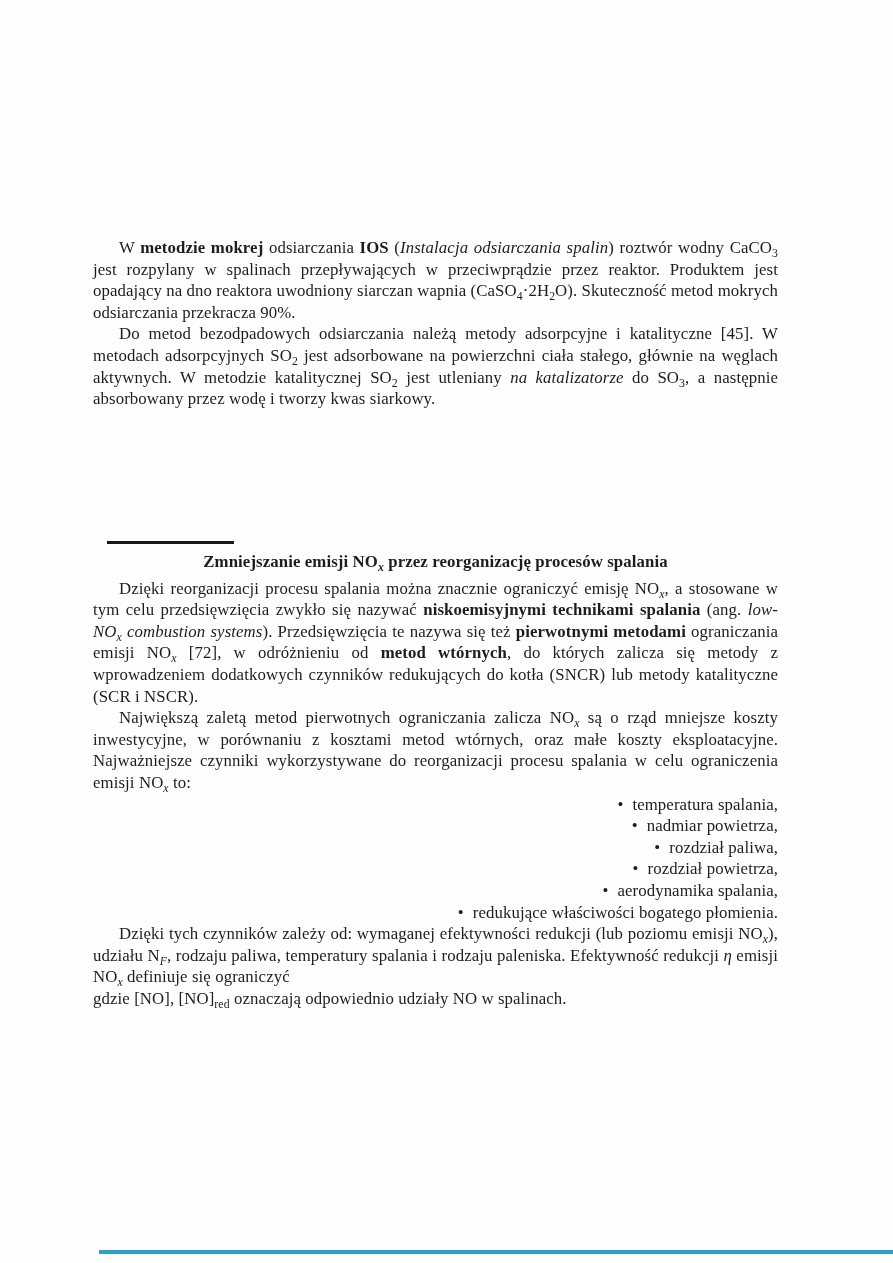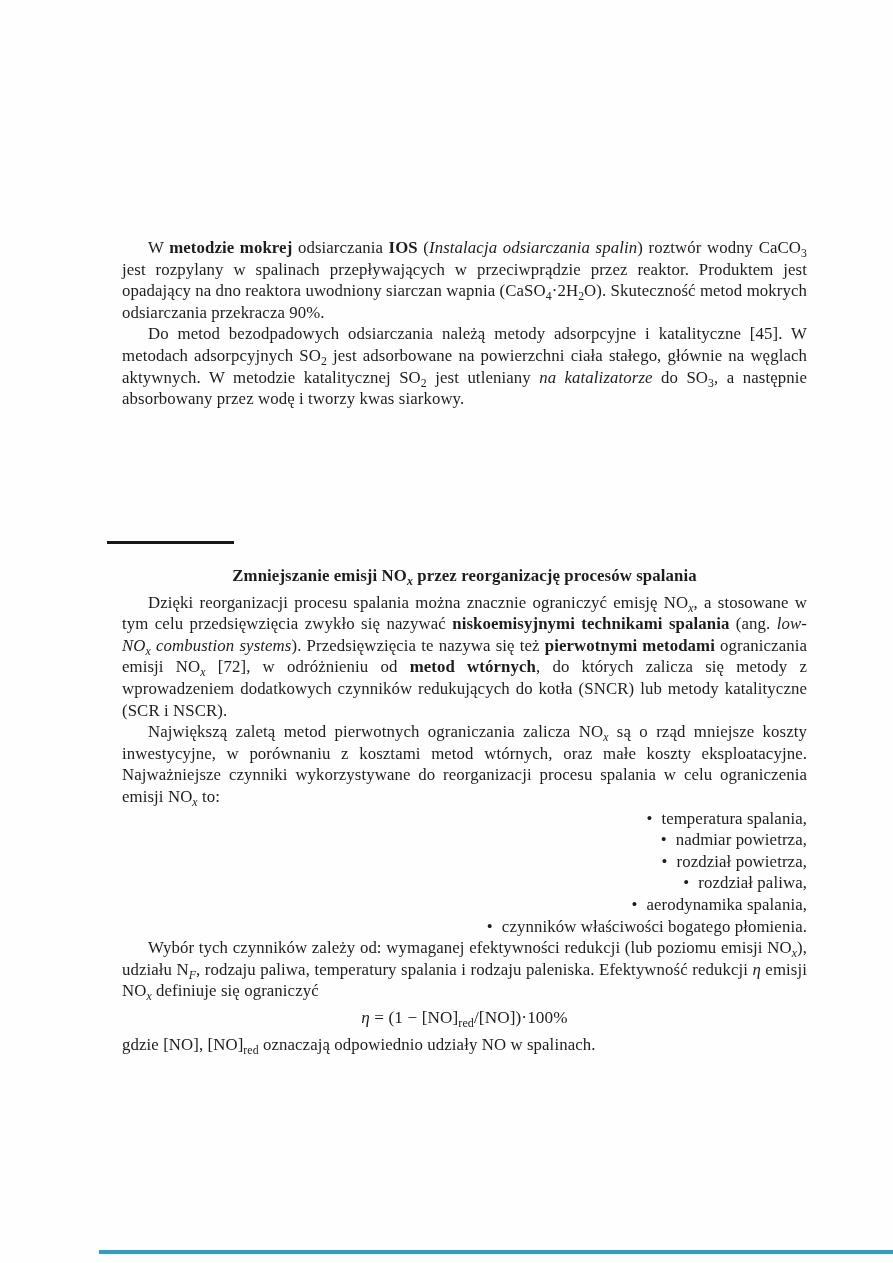--- a/index.html
+++ b/index.html
@@ -8,29 +8,29 @@
     background: #ffffff;
     position: relative;
     font-family: "Liberation Serif", "DejaVu Serif", serif;
     color: #1d1d1d;
     overflow: hidden;
   }
   .page { position: absolute; inset: 0; background: #fefefe; overflow: hidden; }
 
   .block {
     position: absolute;
-    left: 122px;
+    left: 93px;
     width: 685px;
     text-align: justify;
     font-size: 16.8px;
     line-height: 21.6px;
     letter-spacing: 0.1px;
   }
   .block-1 { top: 237px; }
-  .block-2 { top: 551px; margin-top: 14px; }
+  .block-2 { top: 551px; }
 
   p.para { margin: 0; text-indent: 26px; }
   p.noindent { text-indent: 0; }
 
   .heading {
     margin: 0 0 5px 0;
     font-size: 16.8px;
     font-weight: bold;
     text-align: center;
     text-indent: 0;
@@ -78,26 +78,25 @@
   <div class="separator"></div>
 
   <div class="block block-2">
     <h2 class="heading"><span class="b">Zmniejszanie emisji NO</span><sub class="b i">x</sub><span class="b"> przez reorganizację procesów spalania</span></h2>
     <p class="para"><span>Dzięki reorganizacji procesu spalania można znacznie ograniczyć emisję NO</span><sub class="i">x</sub><span>, a stosowane w tym celu przedsięwzięcia zwykło się nazywać </span><span class="b">niskoemisyjnymi technikami spalania</span><span> (ang. </span><span class="i">low-NO</span><sub class="i">x</sub><span class="i"> combustion systems</span><span>). Przedsięwzięcia te nazywa się też </span><span class="b">pierwotnymi metodami</span><span> ograniczania emisji NO</span><sub class="i">x</sub><span> [72], w odróżnieniu od </span><span class="b">metod wtórnych</span><span>, do których zalicza się metody z wprowadzeniem dodatkowych czynników redukujących do kotła (SNCR) lub metody katalityczne (SCR i NSCR).</span></p>
     <p class="para"><span>Największą zaletą metod pierwotnych ograniczania zalicza NO</span><sub class="i">x</sub><span> są o rząd mniejsze koszty inwestycyjne, w porównaniu z kosztami metod wtórnych, oraz małe koszty eksploatacyjne. Najważniejsze czynniki wykorzystywane do reorganizacji procesu spalania w celu ograniczenia emisji NO</span><sub class="i">x</sub><span> to:</span></p>
 
     <ul class="bullets">
       <li><span class="marker">•</span><span>temperatura spalania,</span></li>
       <li><span class="marker">•</span><span>nadmiar powietrza,</span></li>
+      <li><span class="marker">•</span><span>rozdział paliwa,</span></li>
       <li><span class="marker">•</span><span>rozdział powietrza,</span></li>
-      <li><span class="marker">•</span><span>rozdział paliwa,</span></li>
       <li><span class="marker">•</span><span>aerodynamika spalania,</span></li>
-      <li><span class="marker">•</span><span>czynników właściwości bogatego płomienia.</span></li>
+      <li><span class="marker">•</span><span>redukujące właściwości bogatego płomienia.</span></li>
     </ul>
 
-    <p class="para"><span>Wybór tych czynników zależy od: wymaganej efektywności redukcji (lub poziomu emisji NO</span><sub class="i">x</sub><span>), udziału N</span><sub class="i">F</sub><span>, rodzaju paliwa, temperatury spalania i rodzaju paleniska. Efektywność redukcji </span><span class="i">η</span><span> emisji NO</span><sub class="i">x</sub><span> definiuje się ograniczyć</span></p>
-    <div class="formula"><span class="i">η</span><span> = (1 − [NO]</span><sub>red</sub><span>/[NO])·100%</span></div>
+    <p class="para"><span>Dzięki tych czynników zależy od: wymaganej efektywności redukcji (lub poziomu emisji NO</span><sub class="i">x</sub><span>), udziału N</span><sub class="i">F</sub><span>, rodzaju paliwa, temperatury spalania i rodzaju paleniska. Efektywność redukcji </span><span class="i">η</span><span> emisji NO</span><sub class="i">x</sub><span> definiuje się ograniczyć</span></p>
     <p class="para noindent"><span>gdzie [NO], [NO]</span><sub>red</sub><span> oznaczają odpowiednio udziały NO w spalinach.</span></p>
   </div>
 
   <div class="bottom-line" style="background: rgb(43, 159, 196);"></div>
 
 </div>
 
 </body></html>

